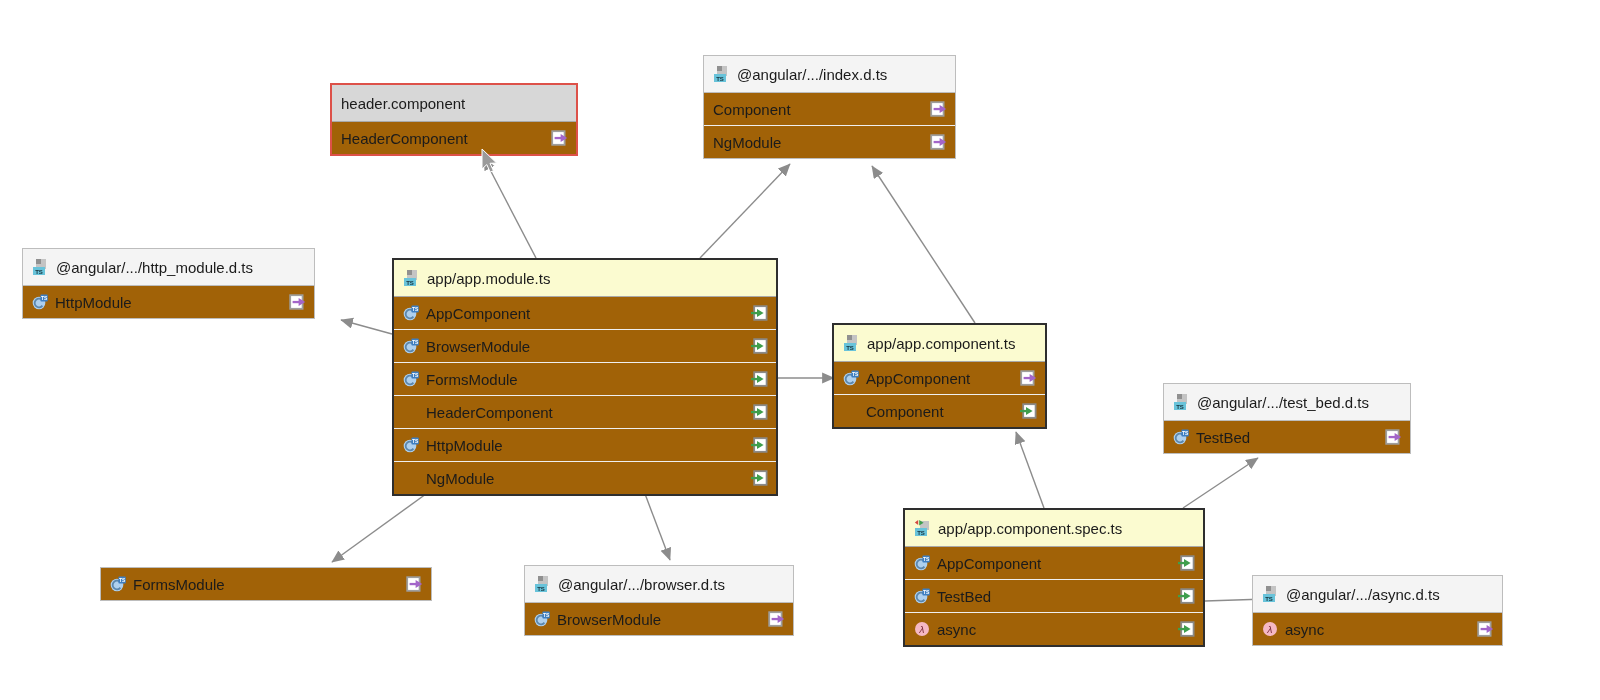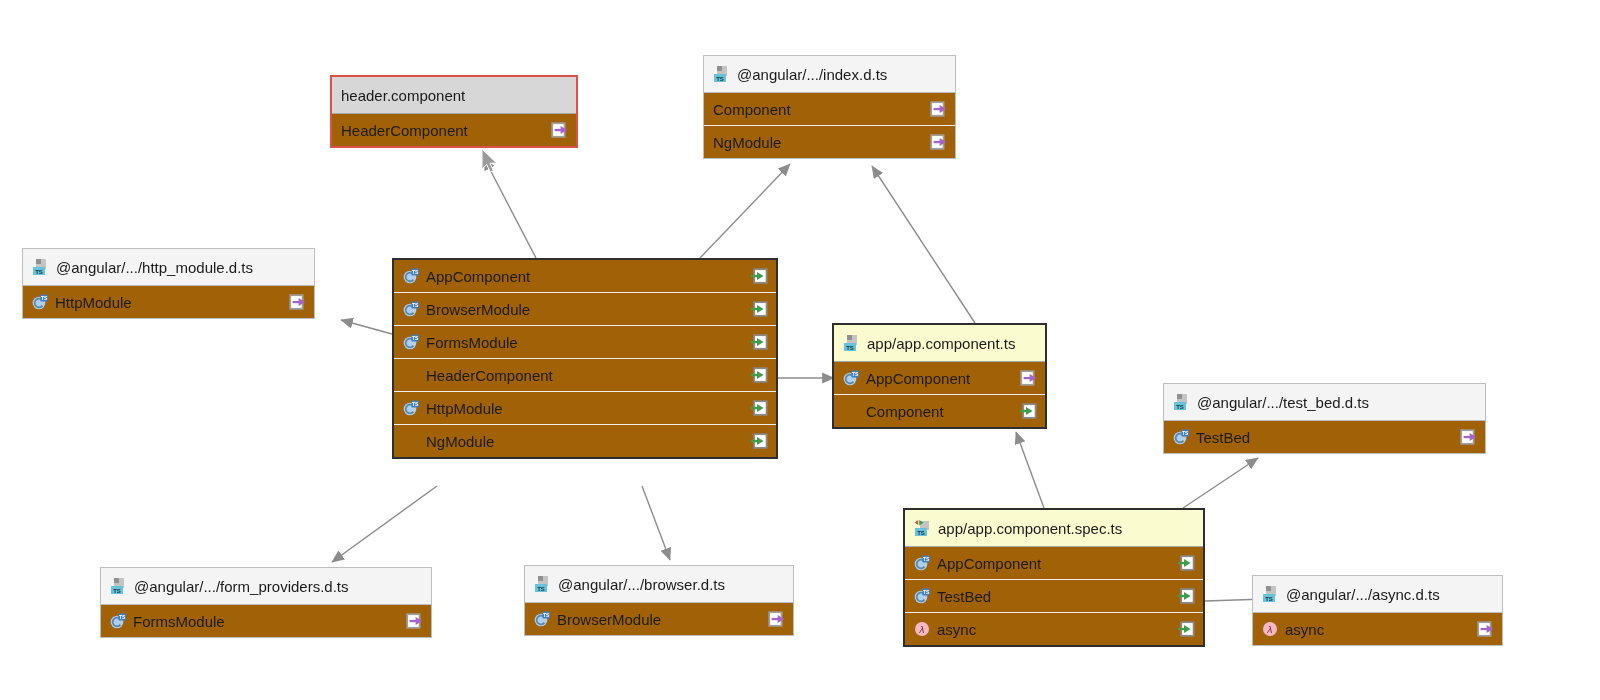--- a/index.html
+++ b/index.html
@@ -3,21 +3,21 @@
 <meta charset="utf-8">
 <style>
   html,body{margin:0;padding:0;background:#ffffff;}
   #canvas{position:relative;width:1600px;height:700px;background:#ffffff;overflow:hidden;
           font-family:"Liberation Sans","DejaVu Sans",sans-serif;color:#1b1b1b;}
   #edges,#cursorlayer{position:absolute;left:0;top:0;z-index:1;pointer-events:none;}
   #cursorlayer{z-index:5;}
   .node{position:absolute;z-index:2;background:#ffffff;box-sizing:border-box;
         border:1px solid #bdbdbd;font-size:15px;}
   .node.yellow{border:2px solid #2e2e2e;}
-  .node.hl{border:2px solid var(--red_border,#dd5149);}
+  .node.hl{border:2px solid var(--red_border,#dd5149);margin-top:8px;}
   .hd{height:36px;display:flex;align-items:center;padding:0 9px;
       background:var(--white_header,#f4f4f4);border-bottom:1px solid #bdbdbd;white-space:nowrap;}
   .yellow .hd{background:var(--yellow_header,#fbfbd0);border-bottom:1px solid #a9a9a9;}
   .hl .hd{background:var(--gray_header,#d7d7d7);border-bottom:1px solid #a9a9a9;}
   .fi{width:17px;height:16px;margin-right:7px;flex:0 0 auto;display:inline-flex;}
   .fi:empty{display:none;}
   .row{height:32px;display:flex;align-items:center;padding:0 8px 0 9px;
        border-bottom:1px solid #efefef;white-space:nowrap;background:#a16207;}
   .row:last-child{border-bottom:none;}
   .mi{width:16px;height:16px;margin-right:7px;flex:0 0 auto;display:inline-flex;}
@@ -127,20 +127,31 @@
           <svg width="17" height="16" viewBox="0 0 17 16">
             <rect x="1.2" y="1.2" width="12.4" height="13.6" fill="#ffffff" stroke="#9e9e9e" stroke-width="1.8"></rect>
             <rect x="3.6" y="6.9" width="7" height="2.3" fill="var(--export_purple,#a365c9)"></rect>
             <path d="M9.6,3.9 L16.2,8 L9.6,12.1 z" fill="var(--export_purple,#a365c9)"></path>
           </svg>
         </span>
     </div>
   </div>
 
   <div class="node yellow" style="left:392px;top:258px;width:386px">
+    <div class="hd">
+      <span class="fi">
+          <svg width="16" height="16" viewBox="0 0 16 16">
+            <rect x="4" y="0" width="10" height="10" fill="#c4c4c4"></rect>
+            <rect x="4" y="0" width="5" height="5" fill="#909090"></rect>
+            <rect x="1" y="8" width="12" height="8" fill="var(--ts_tag_cyan,#68c3da)"></rect>
+            <text x="7" y="14.6" font-size="6" font-weight="bold" fill="#15333d" text-anchor="middle" font-family="Liberation Sans, sans-serif">TS</text>
+          </svg>
+        </span>
+      <span class="ttl">app/app.module.ts</span>
+    </div>
     <div class="row">
       <span class="mi slot">
           <svg width="16" height="16" viewBox="0 0 16 16">
             <circle cx="7" cy="9" r="6.3" fill="var(--class_blue,#aed0ee)"></circle>
             <path d="M10.4,6.4 A4.3,4.3 0 1 0 10.4,11.6" fill="none" stroke="#5b87ad" stroke-width="1.8"></path>
             <rect x="8.4" y="0.4" width="7.4" height="7" rx="1" fill="var(--class_badge_blue,#3e7fc1)"></rect>
             <text x="12.1" y="5.8" font-size="5" font-weight="bold" fill="#ffffff" text-anchor="middle" font-family="Liberation Sans, sans-serif">TS</text>
           </svg>
         </span>
       <span class="lbl">AppComponent</span>
@@ -266,21 +277,21 @@
       <span class="ai">
           <svg width="17" height="16" viewBox="0 0 17 16">
             <rect x="3.2" y="1.2" width="12.4" height="13.6" fill="#ffffff" stroke="#8a8a8a" stroke-width="1.8"></rect>
             <rect x="0" y="6.9" width="6.5" height="2.3" fill="var(--import_green,#3f9e4d)"></rect>
             <path d="M6,3.9 L12.6,8 L6,12.1 z" fill="var(--import_green,#3f9e4d)"></path>
           </svg>
         </span>
     </div>
   </div>
 
-  <div class="node" style="left:1163px;top:383px;width:323px">
+  <div class="node" style="left:1163px;top:383px;width:248px">
     <div class="hd">
       <span class="fi">
           <svg width="16" height="16" viewBox="0 0 16 16">
             <rect x="4" y="0" width="10" height="10" fill="#c4c4c4"></rect>
             <rect x="4" y="0" width="5" height="5" fill="#909090"></rect>
             <rect x="1" y="8" width="12" height="8" fill="var(--ts_tag_cyan,#68c3da)"></rect>
             <text x="7" y="14.6" font-size="6" font-weight="bold" fill="#15333d" text-anchor="middle" font-family="Liberation Sans, sans-serif">TS</text>
           </svg>
         </span>
       <span class="ttl">@angular/.../test_bed.d.ts</span>
@@ -366,31 +377,20 @@
           <svg width="17" height="16" viewBox="0 0 17 16">
             <rect x="3.2" y="1.2" width="12.4" height="13.6" fill="#ffffff" stroke="#8a8a8a" stroke-width="1.8"></rect>
             <rect x="0" y="6.9" width="6.5" height="2.3" fill="var(--import_green,#3f9e4d)"></rect>
             <path d="M6,3.9 L12.6,8 L6,12.1 z" fill="var(--import_green,#3f9e4d)"></path>
           </svg>
         </span>
     </div>
   </div>
 
   <div class="node" style="left:100px;top:567px;width:332px">
-    <div class="hd">
-      <span class="fi">
-          <svg width="16" height="16" viewBox="0 0 16 16">
-            <rect x="4" y="0" width="10" height="10" fill="#c4c4c4"></rect>
-            <rect x="4" y="0" width="5" height="5" fill="#909090"></rect>
-            <rect x="1" y="8" width="12" height="8" fill="var(--ts_tag_cyan,#68c3da)"></rect>
-            <text x="7" y="14.6" font-size="6" font-weight="bold" fill="#15333d" text-anchor="middle" font-family="Liberation Sans, sans-serif">TS</text>
-          </svg>
-        </span>
-      <span class="ttl">@angular/.../form_providers.d.ts</span>
-    </div>
     <div class="row">
       <span class="mi">
           <svg width="16" height="16" viewBox="0 0 16 16">
             <circle cx="7" cy="9" r="6.3" fill="var(--class_blue,#aed0ee)"></circle>
             <path d="M10.4,6.4 A4.3,4.3 0 1 0 10.4,11.6" fill="none" stroke="#5b87ad" stroke-width="1.8"></path>
             <rect x="8.4" y="0.4" width="7.4" height="7" rx="1" fill="var(--class_badge_blue,#3e7fc1)"></rect>
             <text x="12.1" y="5.8" font-size="5" font-weight="bold" fill="#ffffff" text-anchor="middle" font-family="Liberation Sans, sans-serif">TS</text>
           </svg>
         </span>
       <span class="lbl">FormsModule</span>

